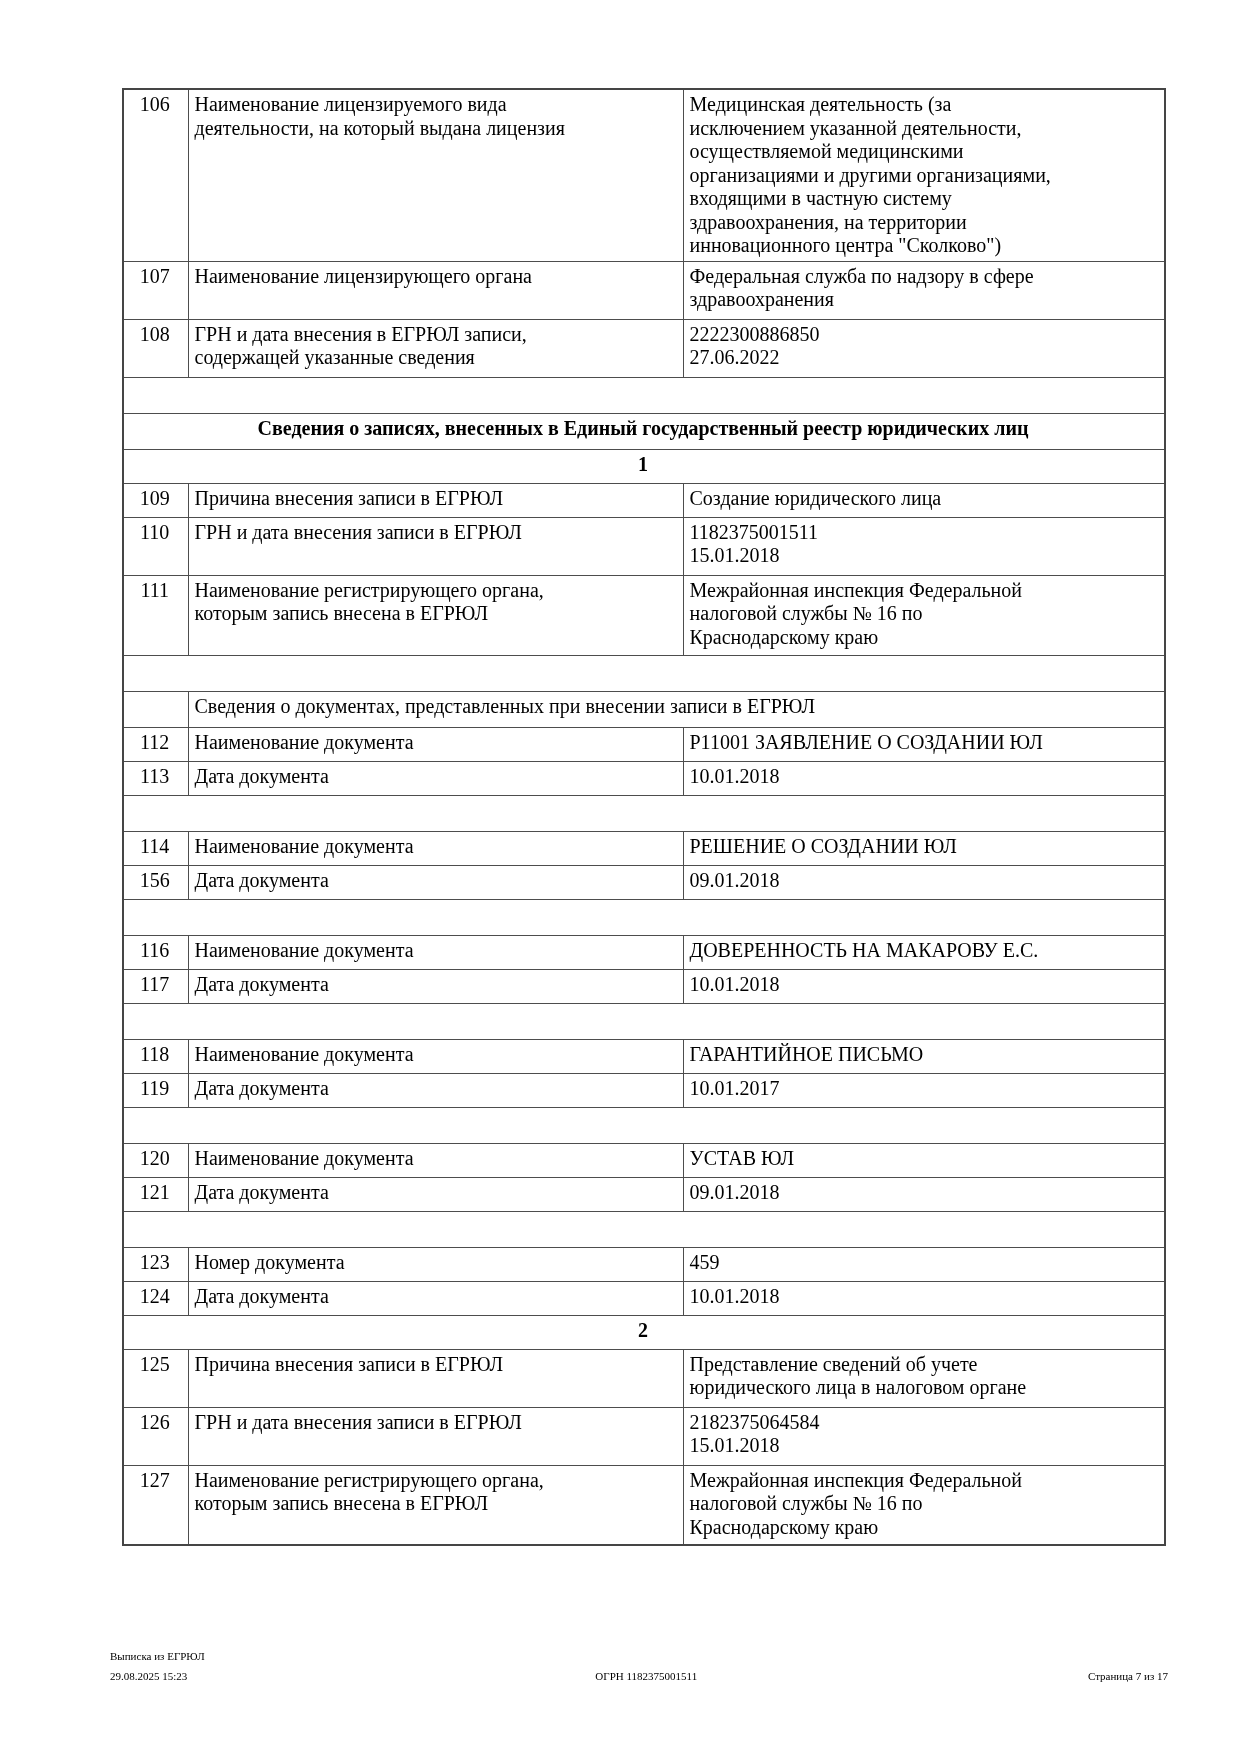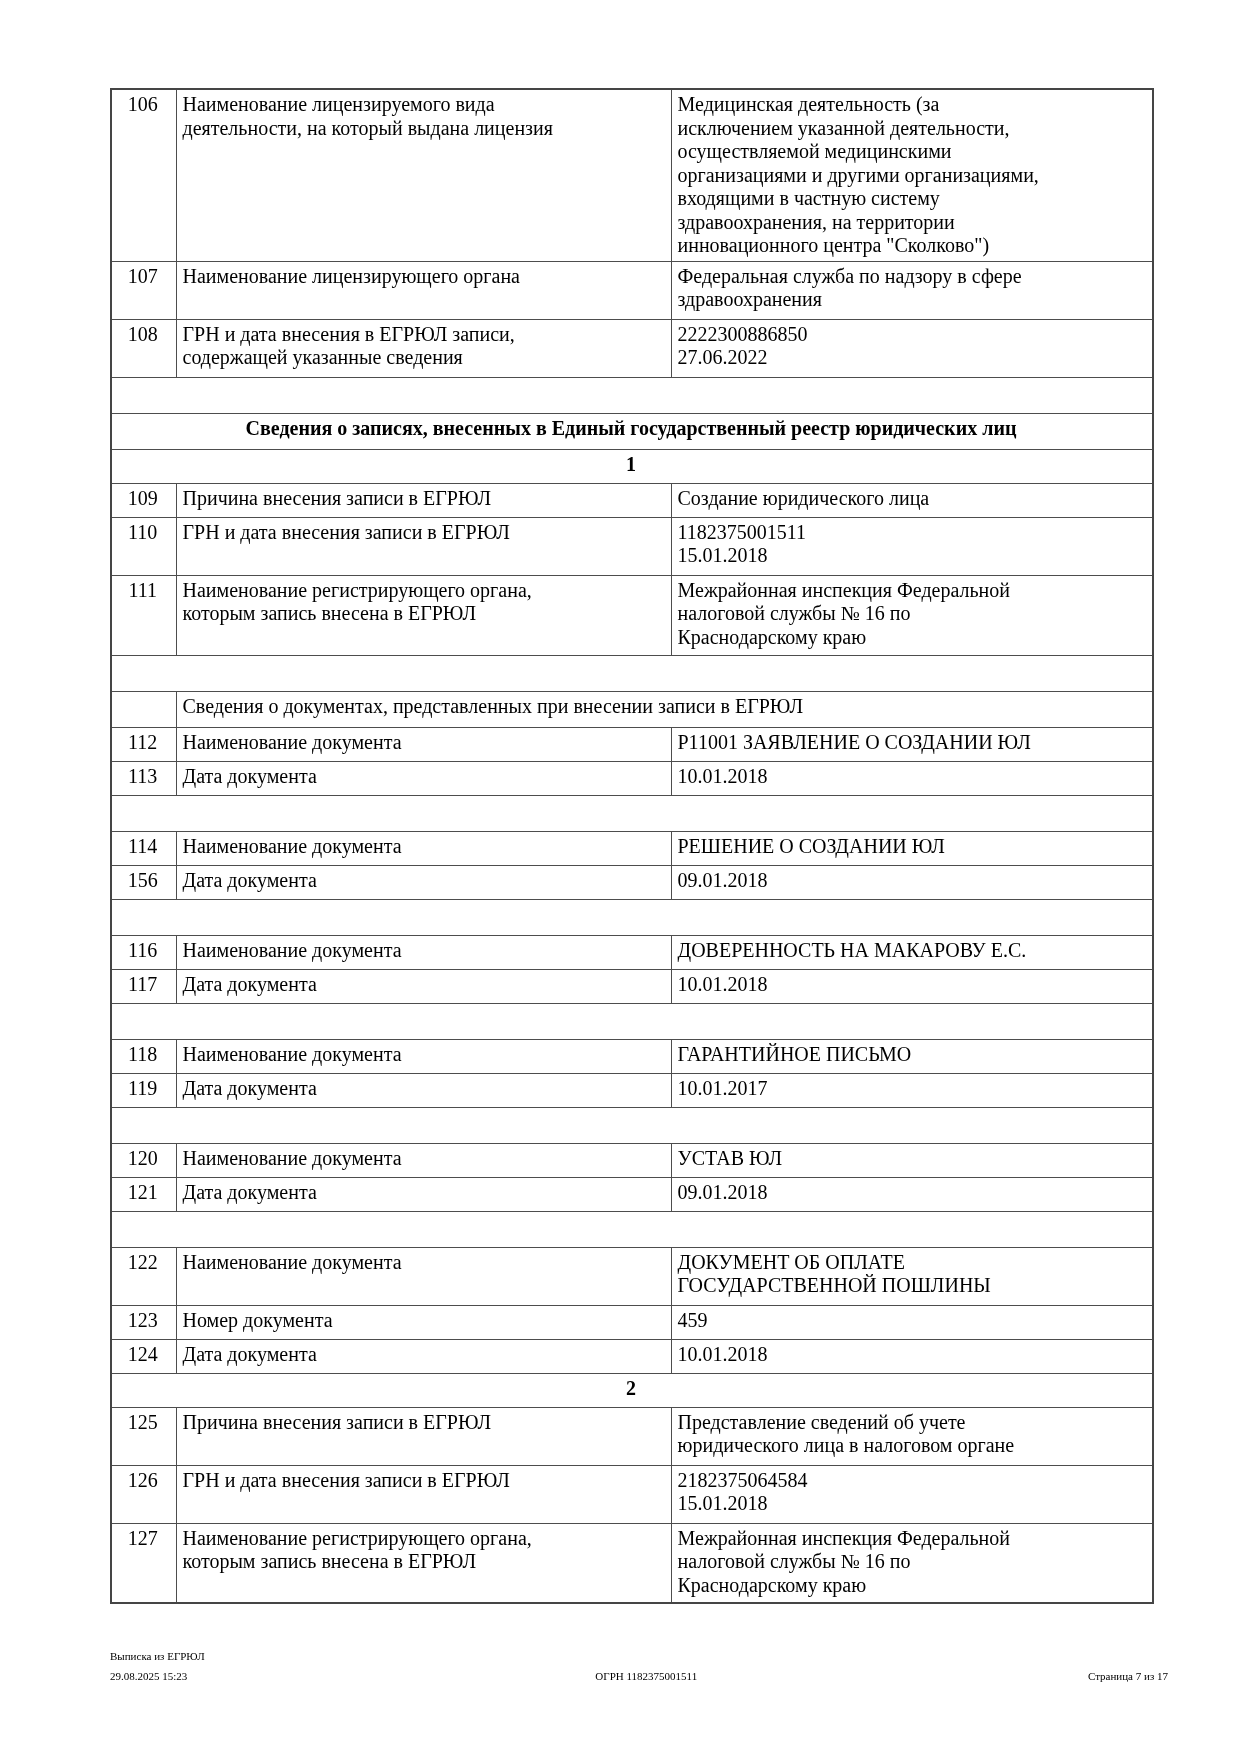--- a/index.html
+++ b/index.html
@@ -5,21 +5,21 @@
   html,body{margin:0;padding:0;}
   body{
     width:1240px;height:1755px;
     background:#ffffff;
     font-family:"Liberation Serif", serif;
     color:#000;
     position:relative;
     overflow:hidden;
   }
   .doc-table{
-    position:absolute;left:110px;top:88px;
+    position:absolute;left:122px;top:88px;
     width:1042px;
     border-collapse:collapse;
     table-layout:fixed;
     border:2px solid #454545;
     padding-left:32px;
   }
   .doc-table td{
     border:1px solid #4d4d4d;
     vertical-align:top;
     font-size:20px;
@@ -177,26 +177,20 @@
       <td class="c-value">УСТАВ ЮЛ</td>
     </tr>
     <tr class="h1">
       <td class="c-num">121</td>
       <td class="c-label">Дата документа</td>
       <td class="c-value">09.01.2018</td>
     </tr>
     <tr class="row-spacer">
       <td class="c-spacer" colspan="3"></td>
     </tr>
-    <tr class="h2">
-      <td class="c-num">122</td>
-      <td class="c-label">Наименование документа</td>
-      <td class="c-value">ДОКУМЕНТ ОБ ОПЛАТЕ
-ГОСУДАРСТВЕННОЙ ПОШЛИНЫ</td>
-    </tr>
     <tr class="h1">
       <td class="c-num">123</td>
       <td class="c-label">Номер документа</td>
       <td class="c-value">459</td>
     </tr>
     <tr class="h1">
       <td class="c-num">124</td>
       <td class="c-label">Дата документа</td>
       <td class="c-value">10.01.2018</td>
     </tr>

